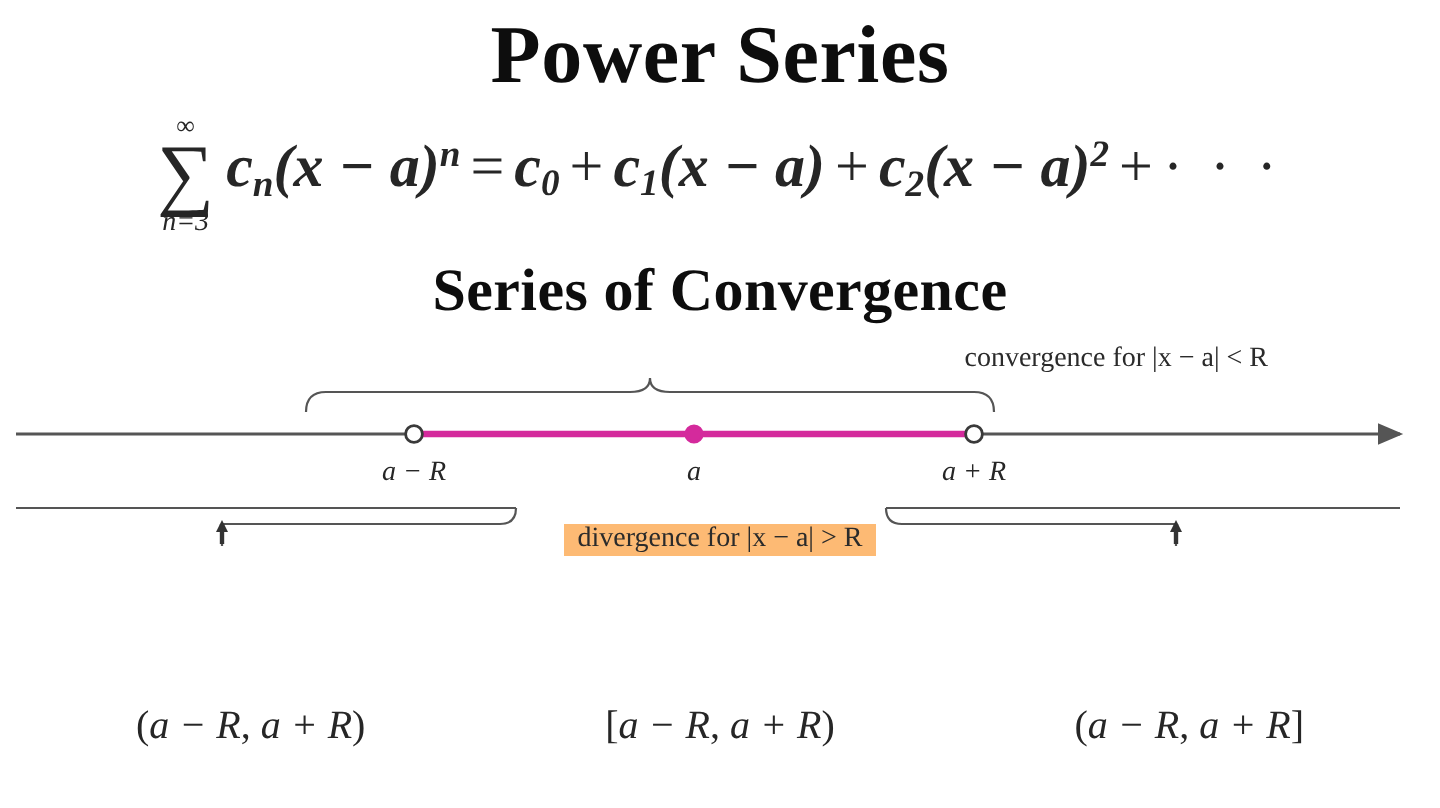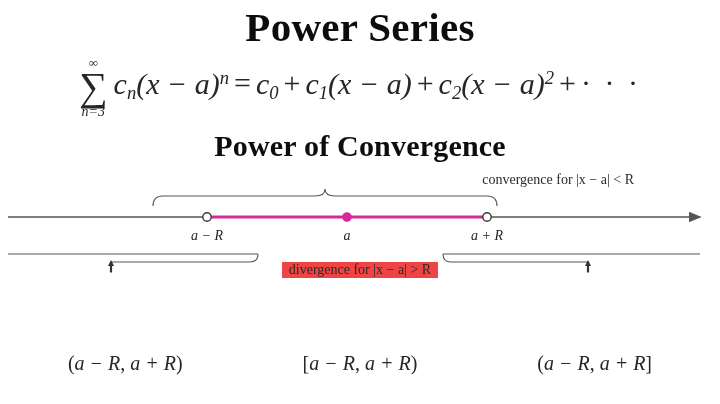--- a/index.html
+++ b/index.html
@@ -69,21 +69,21 @@
     font-size: 40px;
     line-height: 38px;
     font-style: normal;
   }
   .sig-bot {
     display: block;
     font-size: 14px;
     line-height: 12px;
     font-style: italic;
   }
-  .fterm { display: inline-block; vertical-align: middle; }
+  .fterm { display: inline-block; vertical-align: middle; font-weight: bold; }
   sub.sb { font-size: 0.62em; font-style: italic; vertical-align: -0.25em; }
   sup.sp { font-size: 0.62em; font-style: italic; vertical-align: 0.55em; }
   .op { font-style: normal; padding: 0 5px; }
   .dots { font-style: normal; letter-spacing: 3px; }
 
   
   .heading {
     position: absolute;
     left: 0;
     width: 720px;
@@ -112,21 +112,21 @@
     padding-left: 13px;
   }
   .cap-div {
     top: 262px;
     left: 0;
     width: 720px;
     text-align: center;
   }
   .cap-div .inner {
     display: inline-block;
-    background: #ef4444;
+    background: #fdba74;
     padding: 0 7px;
     position: relative;
     z-index: 4;
   }
 
   
   .diagram {
     position: absolute;
     left: 0;
     top: 186px;
@@ -171,21 +171,21 @@
   <div class="title">Power Series</div>
 
   <div class="formula">
     <span class="sigma-block">
       <span class="sig-top">∞</span>
       <span class="sig-glyph">∑</span>
       <span class="sig-bot">n=3</span>
     </span><span class="fterm"><span>c</span><sub class="sb">n</sub><span>(x − a)</span><sup class="sp">n</sup></span><span class="op">=</span><span class="fterm"><span>c</span><sub class="sb">0</sub></span><span class="op">+</span><span class="fterm"><span>c</span><sub class="sb">1</sub><span>(x − a)</span></span><span class="op">+</span><span class="fterm"><span>c</span><sub class="sb">2</sub><span>(x − a)</span><sup class="sp">2</sup></span><span class="op">+</span><span class="dots">· · ·</span>
   </div>
 
-  <div class="heading roc">Power of Convergence</div>
+  <div class="heading roc">Series of Convergence</div>
 
   <div class="caption cap-conv">
     <span>convergence for |x − a| &lt; R</span>
   </div>
 
   <div class="diagram">
     <svg width="720" height="108" viewBox="0 0 720 108" xmlns="http://www.w3.org/2000/svg">
       <defs>
         <marker id="axArrow" markerWidth="9" markerHeight="9" refX="7" refY="4" orient="auto">
           <path d="M0,0.6 L8,4 L0,7.4 z" fill="#555555"></path>

